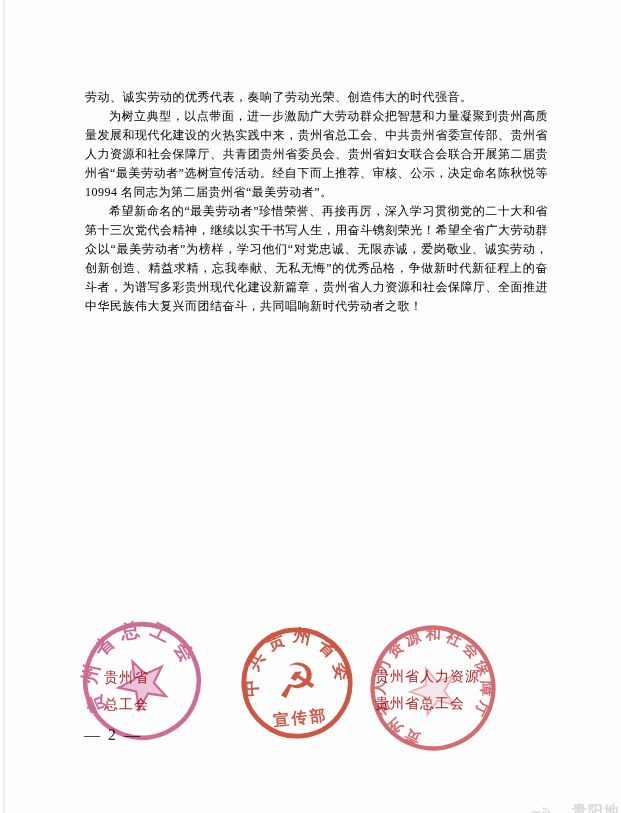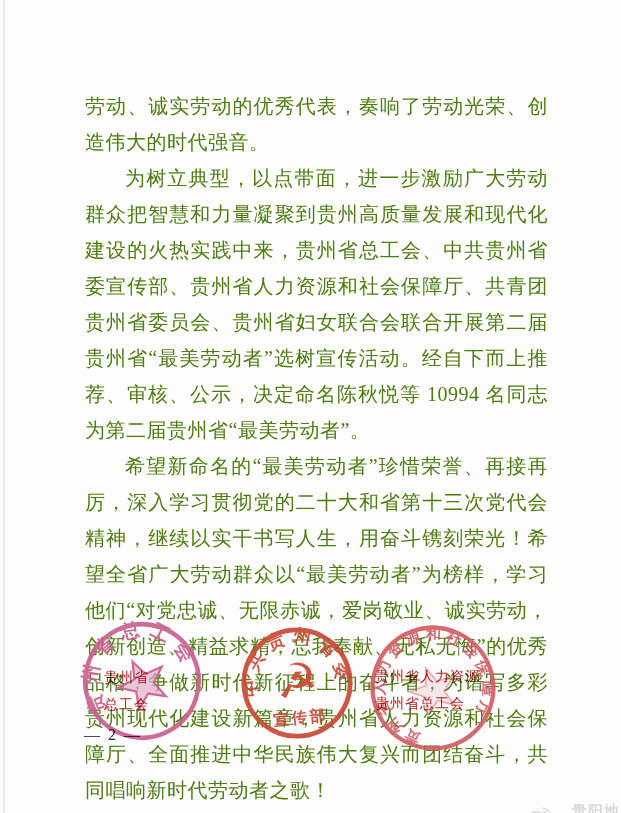--- a/index.html
+++ b/index.html
@@ -16,22 +16,22 @@
   }
   .page-edge {
     position: absolute; left: 3px; top: 0; bottom: 0;
     width: 2px; background: #ebebeb;
   }
 
   
   .body-text {
     position: absolute;
     left: 85px; top: 88px; width: 463px;
-    font-size: 20px; line-height: 36px;
-    color: #4d7c0f;
+    font-size: 12px; line-height: 19px;
+    color: #000000;
     text-align: justify;
     letter-spacing: 0.5px;
   }
   .para { text-indent: 2em; }
   .para.no-indent { text-indent: 0; }
 
   .attachment-line {
     position: absolute;
     left: 85px; top: 584px; width: 463px;
     font-size: 16px; color: #373737;

